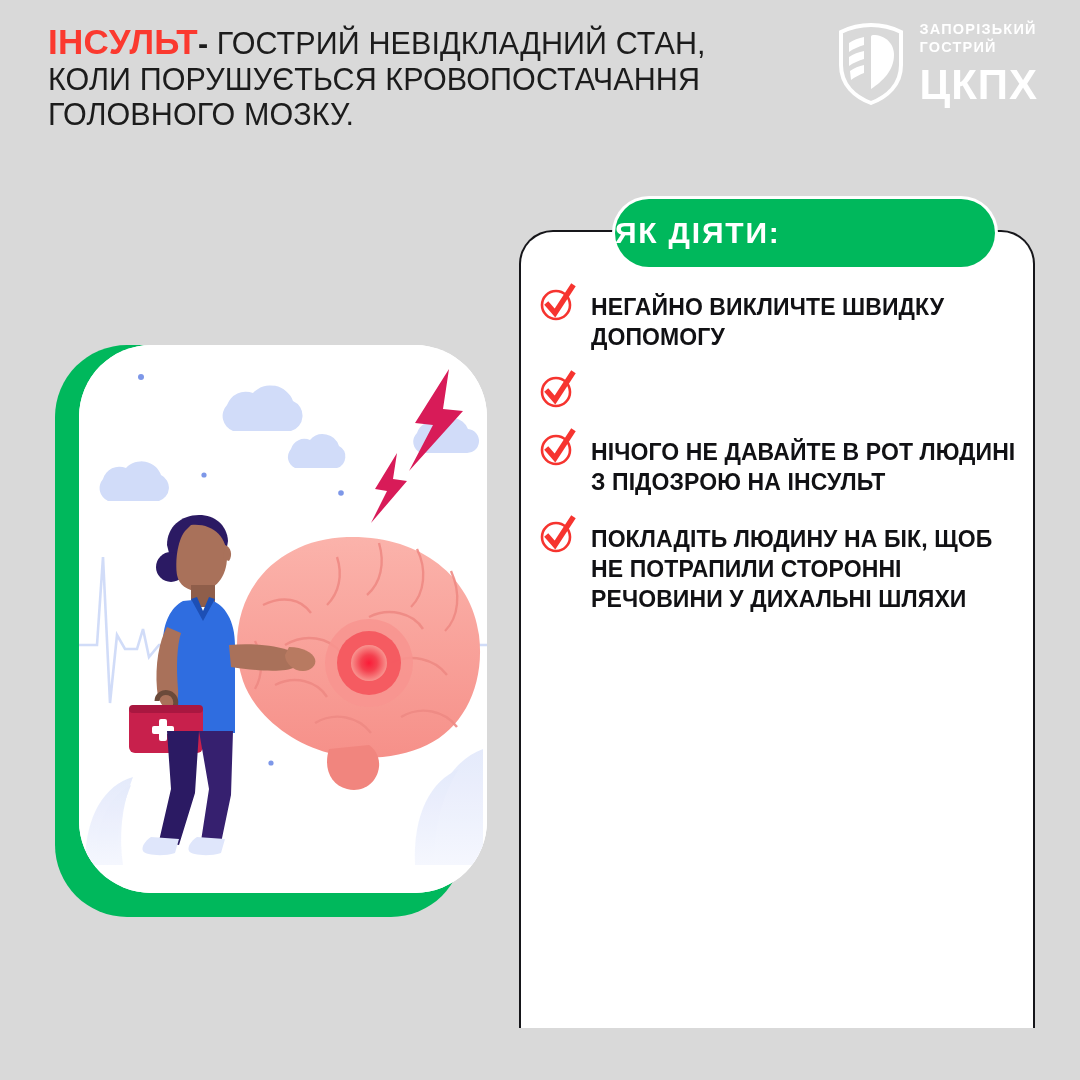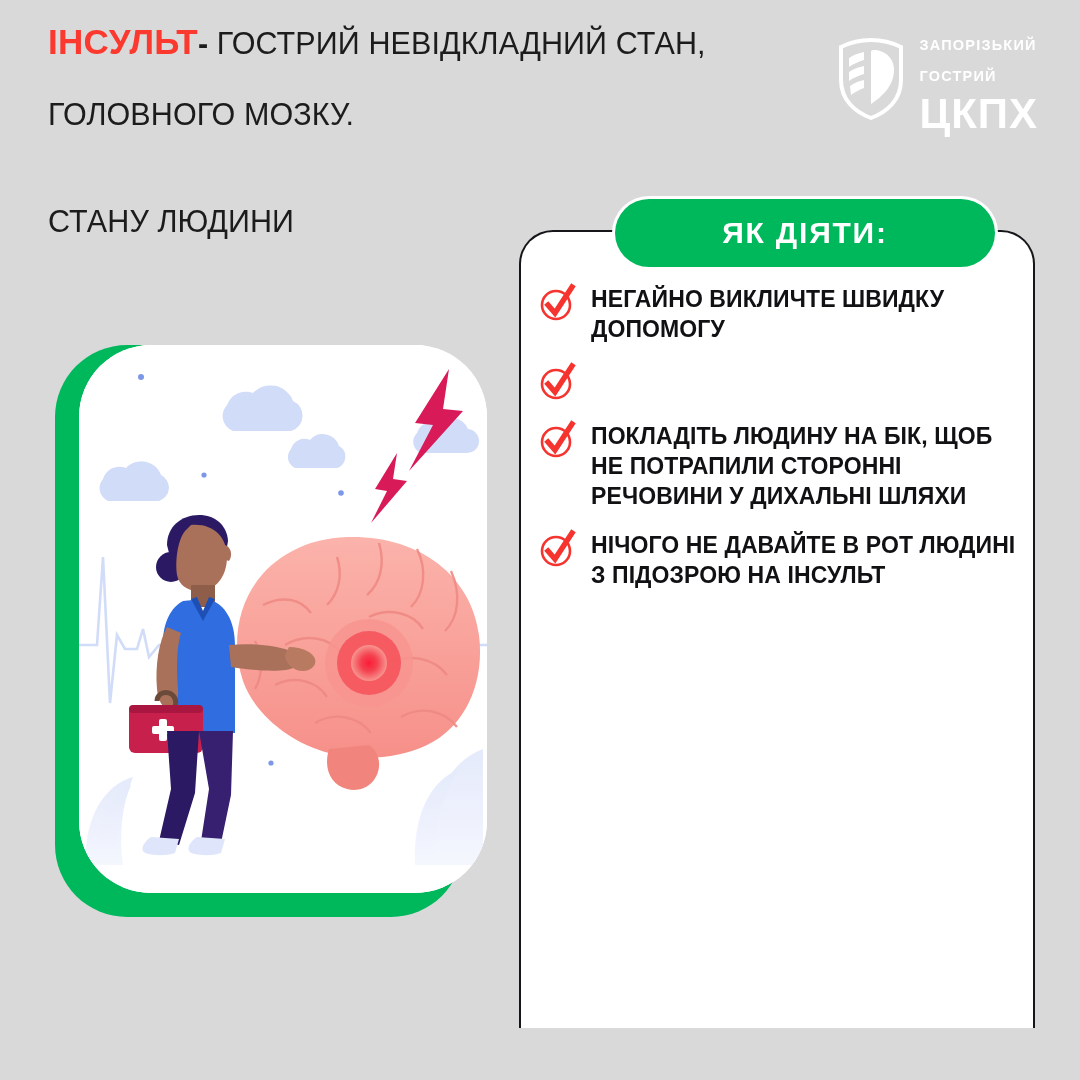--- a/index.html
+++ b/index.html
@@ -61,21 +61,20 @@
   }
   .logo-shield { width: 68px; height: 82px; display: block; }
   .logo-text { line-height: 1; }
   .logo-line {
     color: #ffffff;
     font-weight: 700;
     font-size: 14.5px;
     letter-spacing: 1.2px;
     display: block;
     margin-bottom: 3px;
-    margin-top: 16px;
   }
   .logo-abbr {
     color: #ffffff;
     font-weight: 700;
     font-size: 42px;
     letter-spacing: 1px;
     display: block;
     margin-top: 10px;
   }
 
@@ -122,21 +121,21 @@
   .panel-title-pill {
     position: absolute;
     left: 615px;
     top: 199px;
     width: 380px;
     height: 68px;
     background: #00b85c;
     border-radius: 40px;
     display: flex;
     align-items: center;
-    justify-content: center;
+    justify-content: flex-start;
     box-shadow: 0 0 0 3px #ffffff;
   }
   .panel-title-pill span {
     color: #ffffff;
     font-size: 30px;
     font-weight: 800;
     letter-spacing: 1.8px;
     text-transform: uppercase;
   }
 
@@ -162,37 +161,37 @@
   }
   .check-icon svg { width: 40px; height: 40px; display: block; }
   .check-text {
     font-size: 23px;
     line-height: 30px;
     font-weight: 800;
     color: #111114;
     letter-spacing: 0.1px;
     text-transform: uppercase;
     padding-top: 2px;
+    margin-top: 8px;
   }
   .check-item.tight .check-text { padding-top: 1px; }
 </style>
 </head>
 <body>
 
 <div class="poster">
 
   <div class="header">
     <p class="headline">
       <span class="kw">ІНСУЛЬТ</span><span class="dash">-</span>
       <span>ГОСТРИЙ НЕВІДКЛАДНИЙ СТАН,</span><br>
-      <br>
+      <span>КОЛИ ПОРУШУЄТЬСЯ КРОВОПОСТАЧАННЯ</span><br>
       <span>ГОЛОВНОГО МОЗКУ.</span><br>
       <br>
       <br>
-      <span>СТАНУ ЛЮДИНИ</span>
     </p>
   </div>
 
   <div class="logo">
     <svg class="logo-shield" viewBox="0 0 68 82">
       <path d="M34 2 C46 2 58 6 64 9 L64 42 C64 62 50 74 34 80 C18 74 4 62 4 42 L4 9 C10 6 22 2 34 2 Z" fill="none" stroke="#ffffff" stroke-width="4"></path>
       <path d="M36 12 C48 12 57 20 57 32 C57 47 46 58 34 66 C34 66 34 20 34 14 C34 12.8 34.8 12 36 12 Z" fill="#ffffff"></path>
       <path d="M12 20 C16 17 22 15 27 14 L27 22 C22 23.5 16 26 12 29 Z" fill="#ffffff"></path>
       <path d="M12 34 C16 31 22 29 27 28 L27 36 C22 37.5 16 40 12 43 Z" fill="#ffffff"></path>
       <path d="M13 48 C17 45 22 43 27 42 L27 50 C23 51.5 18 54 14 57 Z" fill="#ffffff"></path>
@@ -351,28 +350,28 @@
     </div>
 
 
     <div class="check-item">
       <span class="check-icon">
         <svg viewBox="0 0 40 40">
           <circle cx="19" cy="22" r="14" fill="none" stroke="#f6342f" stroke-width="2.6"></circle>
           <path d="M11 22 L18 30 L35 4" fill="none" stroke="#f6342f" stroke-width="5.4" stroke-linecap="square"></path>
         </svg>
       </span>
-      <span class="check-text">ПОКЛАДІТЬ ЛЮДИНУ НА БІК, ЩОБ НЕ ПОТРАПИЛИ СТОРОННІ РЕЧОВИНИ У ДИХАЛЬНІ ШЛЯХИ</span>
+      <span class="check-text">НІЧОГО НЕ ДАВАЙТЕ В РОТ ЛЮДИНІ З ПІДОЗРОЮ НА ІНСУЛЬТ</span>
     </div>
 
     <div class="check-item">
       <span class="check-icon">
         <svg viewBox="0 0 40 40">
           <circle cx="19" cy="22" r="14" fill="none" stroke="#f6342f" stroke-width="2.6"></circle>
           <path d="M11 22 L18 30 L35 4" fill="none" stroke="#f6342f" stroke-width="5.4" stroke-linecap="square"></path>
         </svg>
       </span>
-      <span class="check-text">НІЧОГО НЕ ДАВАЙТЕ В РОТ ЛЮДИНІ З ПІДОЗРОЮ НА ІНСУЛЬТ</span>
+      <span class="check-text">ПОКЛАДІТЬ ЛЮДИНУ НА БІК, ЩОБ НЕ ПОТРАПИЛИ СТОРОННІ РЕЧОВИНИ У ДИХАЛЬНІ ШЛЯХИ</span>
     </div>
 
   </div>
 
 </div>
 
 </body></html>

